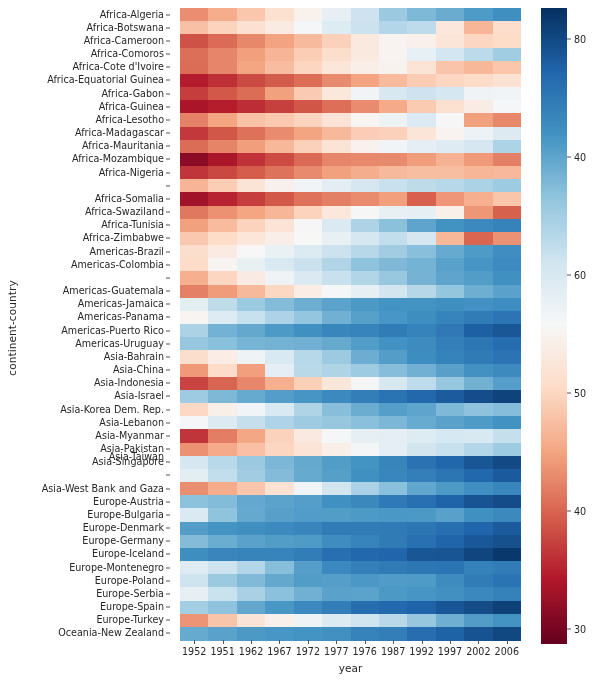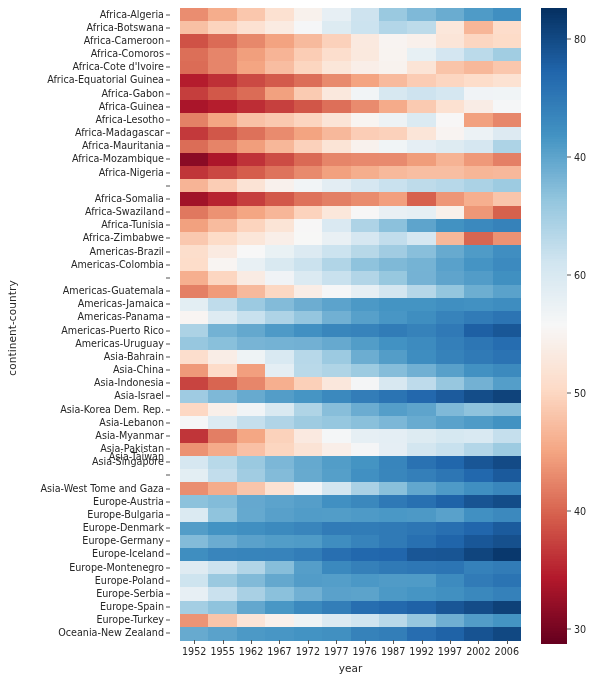--- a/index.html
+++ b/index.html
@@ -172,21 +172,21 @@
       <div class="ytick" style="top: 414.75px;">Asia-Lebanon</div>
       <div class="ytickmark" style="top: 414.75px;"></div>
       <div class="ytick" style="top: 427.917px;">Asia-Myanmar</div>
       <div class="ytickmark" style="top: 427.917px;"></div>
       <div class="ytick" style="top: 441.083px;">Asia-Pakistan</div>
       <div class="ytickmark" style="top: 441.083px;"></div>
       <div class="ytick" style="top: 454.25px;">Asia-Singapore</div>
       <div class="ytickmark" style="top: 454.25px;"></div>
       <div class="ytick" style="top: 449px;">Asia-Taiwan</div>
       <div class="ytickmark" style="top: 467.417px;"></div>
-      <div class="ytick" style="top: 480.583px;">Asia-West Tome and Gaza</div>
+      <div class="ytick" style="top: 480.583px;">Asia-West Bank and Gaza</div>
       <div class="ytickmark" style="top: 480.583px;"></div>
       <div class="ytick" style="top: 493.75px;">Europe-Austria</div>
       <div class="ytickmark" style="top: 493.75px;"></div>
       <div class="ytick" style="top: 506.917px;">Europe-Bulgaria</div>
       <div class="ytickmark" style="top: 506.917px;"></div>
       <div class="ytick" style="top: 520.083px;">Europe-Denmark</div>
       <div class="ytickmark" style="top: 520.083px;"></div>
       <div class="ytick" style="top: 533.25px;">Europe-Germany</div>
       <div class="ytickmark" style="top: 533.25px;"></div>
       <div class="ytick" style="top: 546.417px;">Europe-Iceland</div>
@@ -876,21 +876,21 @@
         <div class="hcell" style="background: rgb(39, 109, 176);"></div>
         <div class="hcell" style="background: rgb(31, 99, 167);"></div>
         <div class="hcell" style="background: rgb(23, 83, 146);"></div>
         <div class="hcell" style="background: rgb(17, 72, 130);"></div>
       </div>
     </div>
 
   <div id="xticks">
       <div class="xtick" style="left: 14.2083px;">1952</div>
       <div class="xtickmark" style="left: 14.2083px;"></div>
-      <div class="xtick" style="left: 42.625px;">1955</div>
+      <div class="xtick" style="left: 42.625px;">1951</div>
       <div class="xtickmark" style="left: 42.625px;"></div>
       <div class="xtick" style="left: 71.0417px;">1962</div>
       <div class="xtickmark" style="left: 71.0417px;"></div>
       <div class="xtick" style="left: 99.4583px;">1967</div>
       <div class="xtickmark" style="left: 99.4583px;"></div>
       <div class="xtick" style="left: 127.875px;">1972</div>
       <div class="xtickmark" style="left: 127.875px;"></div>
       <div class="xtick" style="left: 156.292px;">1977</div>
       <div class="xtickmark" style="left: 156.292px;"></div>
       <div class="xtick" style="left: 184.708px;">1976</div>

